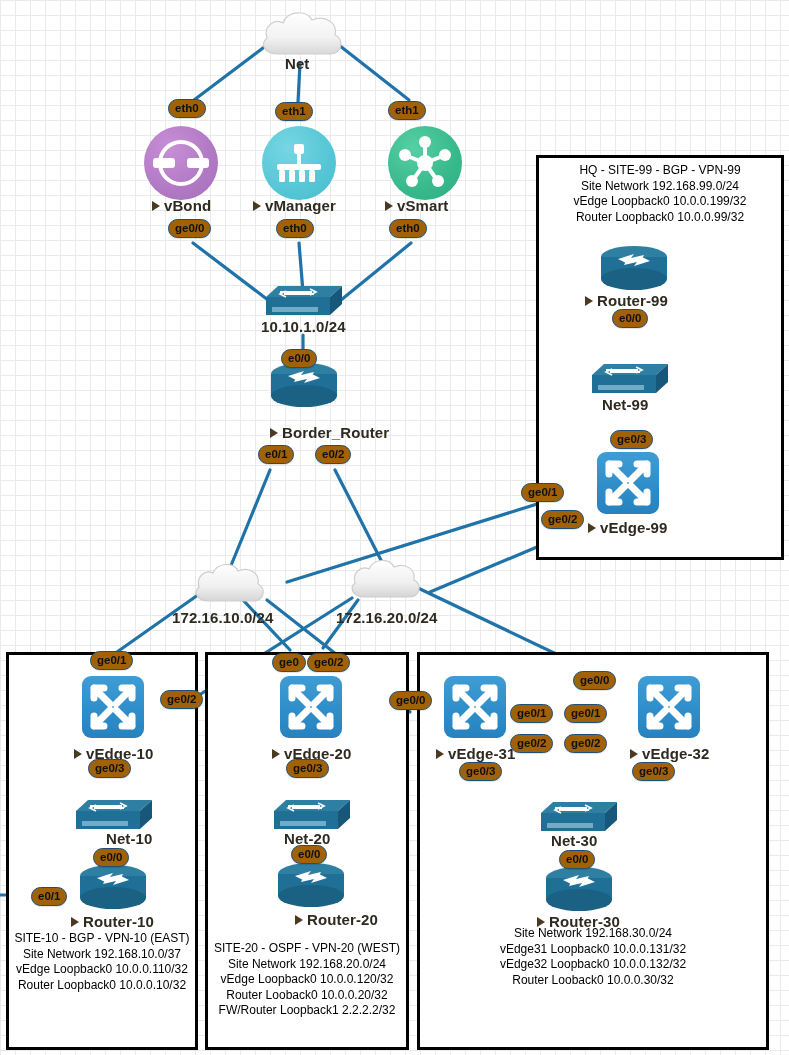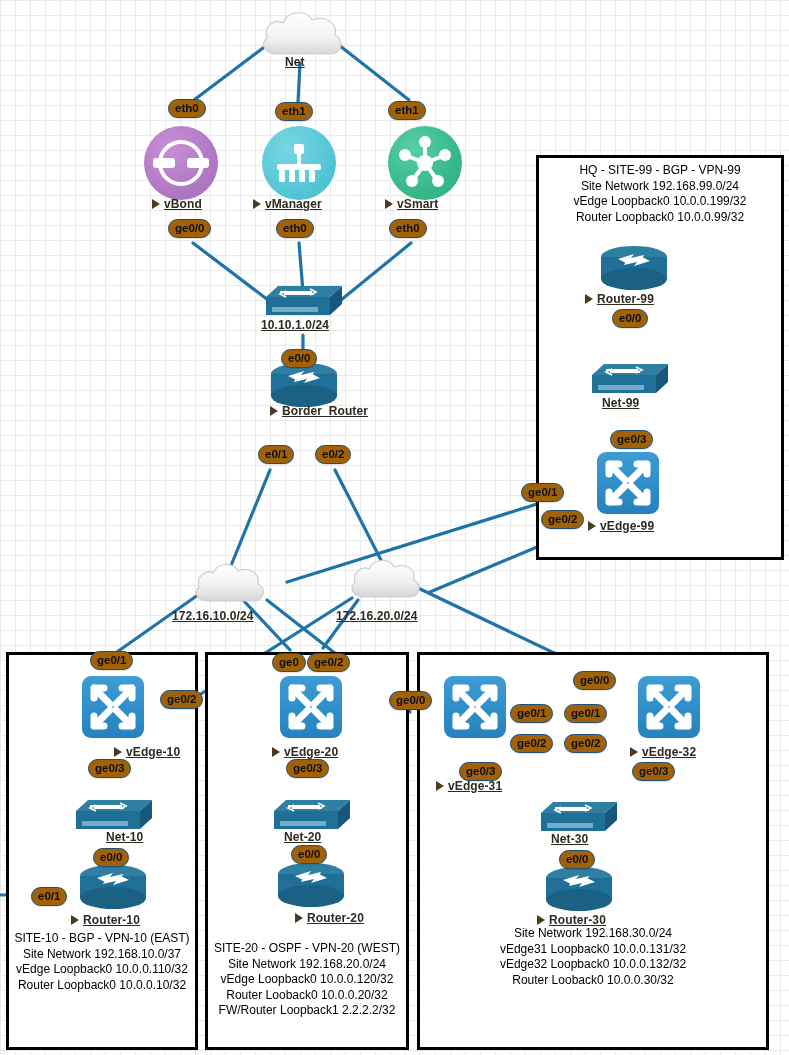--- a/index.html
+++ b/index.html
@@ -33,25 +33,24 @@
     text-align:center;
     font-size:12px;
     color:#000;
     line-height:15.5px;
     white-space:nowrap;
   }
   .boxtext div{white-space:nowrap;}
   .nodelabel{
     position:absolute;
     font-weight:bold;
-    font-size:12px;
+    font-size:15px;
     color:#2f2a20;
     white-space:nowrap;
     letter-spacing:0.1px;
-    text-decoration:underline;
   }
   .tri{
     display:inline-block;
     width:0;height:0;
     border-left:8px solid #4b3a22;
     border-top:5.5px solid transparent;
     border-bottom:5.5px solid transparent;
     vertical-align:middle;
     margin-right:4px;
     position:relative;top:-1px;
@@ -280,21 +279,21 @@
   <svg width="68" height="48" viewBox="0 0 68 48">
     <ellipse cx="34" cy="12" rx="33" ry="11" fill="#2f7fa3"></ellipse>
     <rect x="1" y="12" width="66" height="22" fill="#1f6f96"></rect>
     <ellipse cx="34" cy="34" rx="33" ry="11" fill="#1a6184"></ellipse>
     <g fill="#ffffff">
       <path d="M18 14 L34 9 L31 13 L44 10 L42 14 L26 18 Z"></path>
       <path d="M50 16 L34 21 L37 17 L24 20 L26 16 L42 12 Z"></path>
     </g>
   </svg>
 </div>
-<div class="nodelabel" style="left:246px;top:404px;padding-left:24px;">
+<div class="nodelabel" style="left:246px;top:424px;padding-left:24px;">
   <span class="tri"></span><span>Border_Router</span>
 </div>
 
 <div class="pill" style="left:258px;top:445px;">e0/1</div>
 <div class="pill" style="left:315px;top:445px;">e0/2</div>
 
 <div class="router3d" style="left:600px;top:245px;width:68px;height:48px;">
   <svg width="68" height="48" viewBox="0 0 68 48">
     <ellipse cx="34" cy="12" rx="33" ry="11" fill="#2f7fa3"></ellipse>
     <rect x="1" y="12" width="66" height="22" fill="#1f6f96"></rect>
@@ -369,21 +368,21 @@
   <svg width="62" height="62" viewBox="0 0 62 62">
     <g fill="none" stroke="#ffffff" stroke-width="7" stroke-linecap="round">
       <path d="M28 28 L12 12 M12 12 L12 22 M12 12 L22 12"></path>
       <path d="M34 28 L50 12 M50 12 L50 22 M50 12 L40 12"></path>
       <path d="M28 34 L12 50 M12 50 L12 40 M12 50 L22 50"></path>
       <path d="M34 34 L50 50 M50 50 L50 40 M50 50 L40 50"></path>
     </g>
   </svg>
 </div>
 <div class="pill" style="left:160px;top:690px;">ge0/2</div>
-<div class="nodelabel" style="left:74px;top:745px;margin-left:40px;">
+<div class="nodelabel" style="left:74px;top:745px;">
   <span class="tri"></span><span>vEdge-10</span>
 </div>
 <div class="pill" style="left:88px;top:759px;">ge0/3</div>
 
 <div class="switch3d" style="left:76px;top:798px;width:76px;height:34px;">
   <svg width="76" height="34" viewBox="0 0 76 34">
     <polygon points="12,2 76,2 64,13 0,13" fill="#2f7fa3"></polygon>
     <polygon points="0,13 64,13 64,31 0,31" fill="#1f6f96"></polygon>
     <polygon points="64,13 76,2 76,20 64,31" fill="#17587a"></polygon>
     <path d="M14 8 L46 8" stroke="#ffffff" stroke-width="2" fill="none"></path>
@@ -463,21 +462,21 @@
 <div class="vedge" style="left:444px;top:676px;">
   <svg width="62" height="62" viewBox="0 0 62 62">
     <g fill="none" stroke="#ffffff" stroke-width="7" stroke-linecap="round">
       <path d="M28 28 L12 12 M12 12 L12 22 M12 12 L22 12"></path>
       <path d="M34 28 L50 12 M50 12 L50 22 M50 12 L40 12"></path>
       <path d="M28 34 L12 50 M12 50 L12 40 M12 50 L22 50"></path>
       <path d="M34 34 L50 50 M50 50 L50 40 M50 50 L40 50"></path>
     </g>
   </svg>
 </div>
-<div class="nodelabel" style="left:436px;top:745px;margin-top:34px;">
+<div class="nodelabel" style="left:436px;top:745px;">
   <span class="tri"></span><span>vEdge-31</span>
 </div>
 <div class="pill" style="left:510px;top:704px;">ge0/1</div>
 <div class="pill" style="left:510px;top:734px;">ge0/2</div>
 <div class="pill" style="left:459px;top:762px;">ge0/3</div>
 
 <div class="pill" style="left:573px;top:671px;">ge0/0</div>
 <div class="vedge" style="left:638px;top:676px;">
   <svg width="62" height="62" viewBox="0 0 62 62">
     <g fill="none" stroke="#ffffff" stroke-width="7" stroke-linecap="round">

